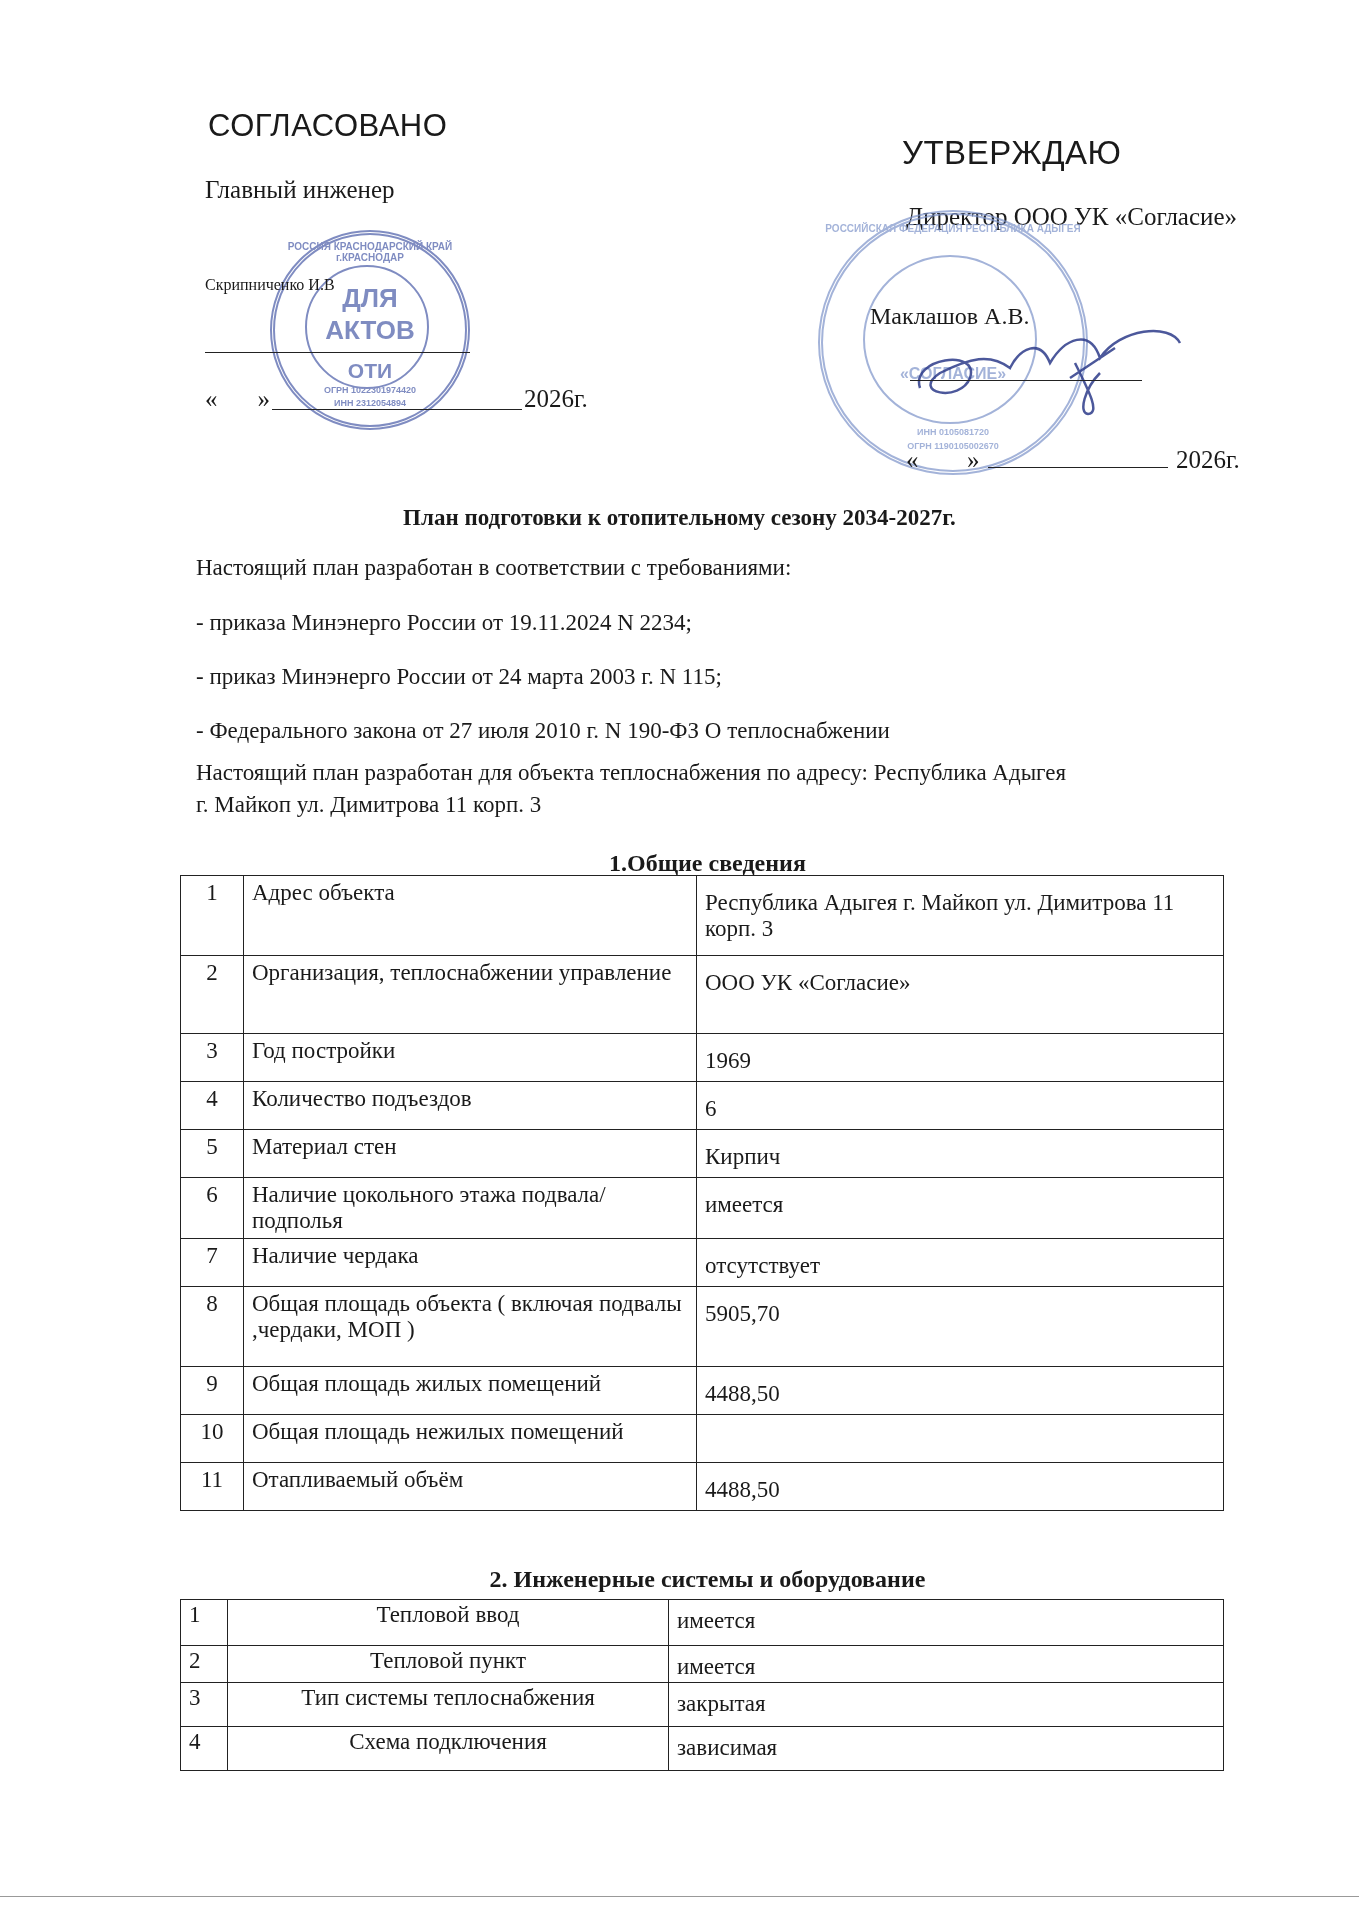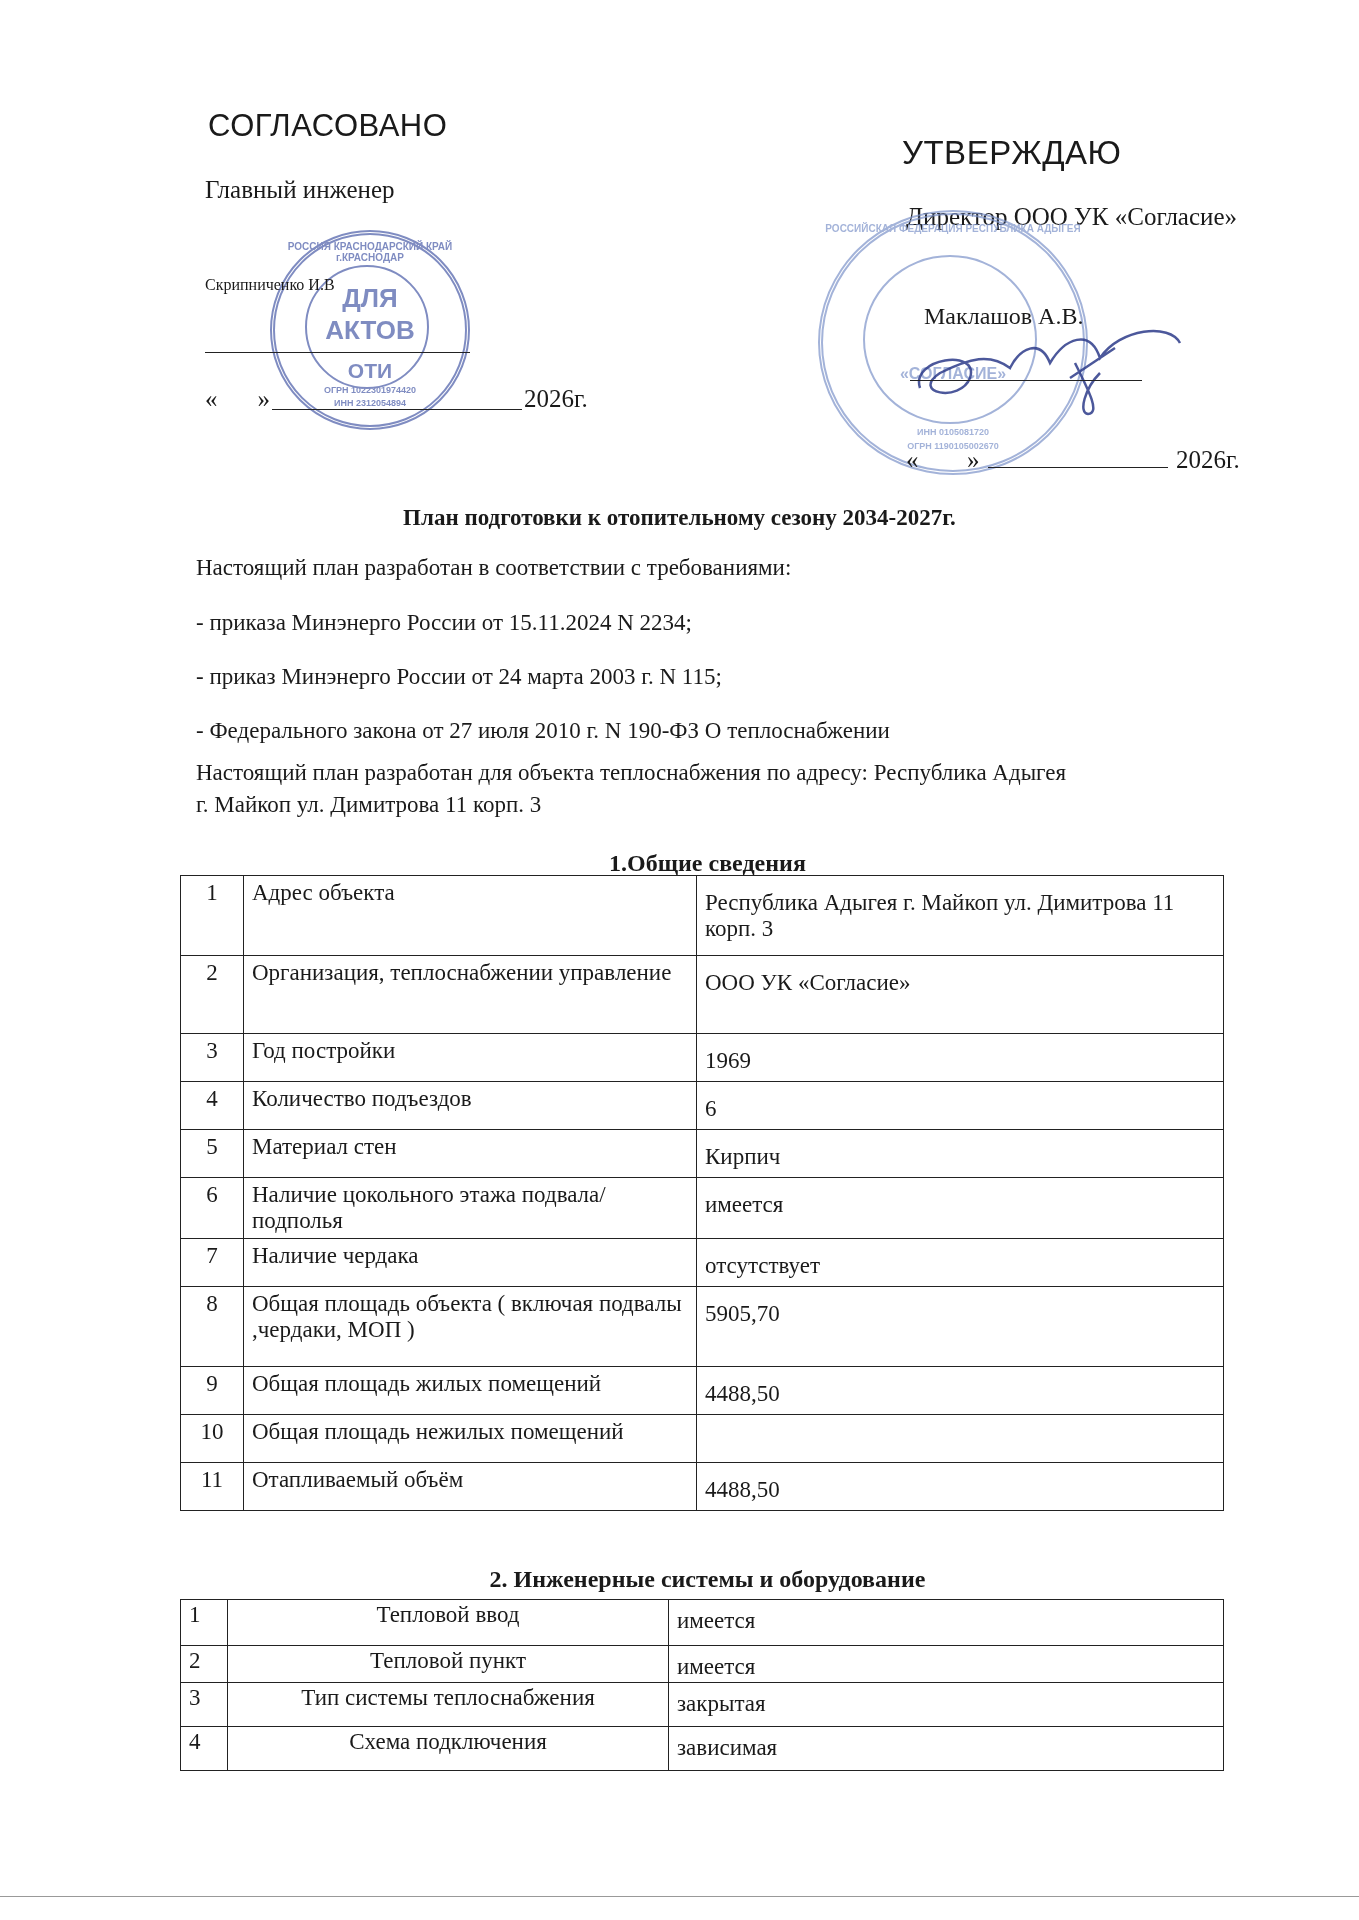--- a/index.html
+++ b/index.html
@@ -13,21 +13,21 @@
     
     .agreed-title { left: 208px; top: 108px; font-size: 31px; letter-spacing: 0.5px; }
     .agreed-role { left: 205px; top: 176px; font-size: 25px; }
     .agreed-name { left: 205px; top: 276px; font-size: 16px; }
     .agreed-line { left: 205px; top: 352px; width: 265px; border-top: 1.5px solid #222; }
     .agreed-date { left: 205px; top: 385px; font-size: 25px; display: flex; gap: 0; }
     .agreed-date .blank { display: inline-block; width: 250px; border-bottom: 1.5px solid #222; height: 24px; margin: 0 2px; }
 
     .approve-title { left: 902px; top: 134px; font-size: 33px; letter-spacing: 0.5px; }
     .approve-role { left: 906px; top: 203px; font-size: 25px; }
-    .approve-name { left: 924px; top: 303px; font-size: 24px; }
+    .approve-name { left: 870px; top: 303px; font-size: 24px; }
     .approve-line { left: 910px; top: 380px; width: 232px; border-top: 1.5px solid #222; }
     .approve-date { left: 906px; top: 400px; font-size: 25px; margin-top: 43px; }
     .approve-date .blank { display: inline-block; width: 180px; border-bottom: 1.5px solid #222; height: 24px; margin: 0 2px; }
 
     
     .stamp { border-radius: 50%; opacity: 0.7; }
     .stamp-left { left: 270px; top: 230px; width: 190px; height: 190px; border: 5px double #4a5ca8; }
     .stamp-left .inner { position: absolute; left: 30px; top: 30px; width: 120px; height: 120px; border-radius: 50%; border: 2px solid #4a5ca8; }
     .stamp-left .t { position: absolute; width: 100%; text-align: center; color: #4a5ca8; font-family: "Liberation Sans", sans-serif; font-weight: bold; }
     .stamp-right { left: 818px; top: 210px; width: 260px; height: 255px; border: 5px double #7d93c9; }
@@ -100,21 +100,21 @@
 <div class="abs approve-date">
   <span>«</span>
   <span style="width:36px;display:inline-block;"></span>
   <span>»</span>
   <span class="blank"></span>
   <span>2026г.</span>
 </div>
 
 <div class="abs doc-title">План подготовки к отопительному сезону 2034-2027г.</div>
 <div class="abs intro" style="top:555px;">Настоящий план разработан в соответствии с требованиями:</div>
-<div class="abs intro" style="top:610px;">- приказа Минэнерго России от 15.11.2024 N 2234;</div>
+<div class="abs intro" style="top:610px;">- приказа Минэнерго России от 19.11.2024 N 2234;</div>
 <div class="abs intro" style="top:664px;">- приказ Минэнерго России от 24 марта 2003 г. N 115;</div>
 <div class="abs intro" style="top:718px;">- Федерального закона от 27 июля 2010 г. N 190-ФЗ О теплоснабжении</div>
 <div class="abs intro" style="top:760px;">Настоящий план разработан для объекта теплоснабжения по адресу: Республика Адыгея</div>
 <div class="abs intro" style="top:792px;">г. Майкоп ул. Димитрова 11 корп. 3</div>
 
 <div class="abs section-title" style="top:850px;">1.Общие сведения</div>
 <table class="t1">
   <tbody>
       <tr style="height:80px;">
     <td class="num">1</td>

